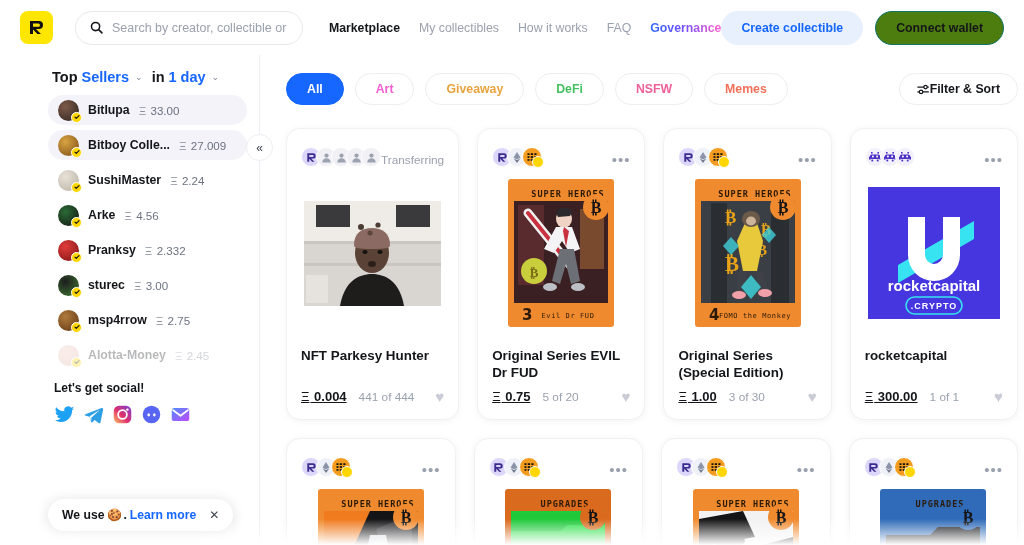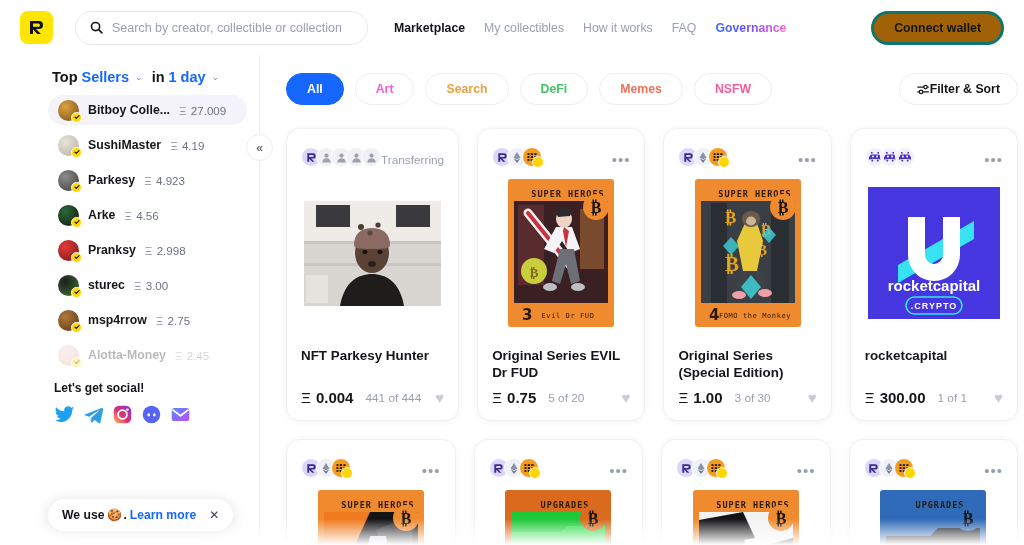--- a/index.html
+++ b/index.html
@@ -88,22 +88,22 @@
     display: flex; align-items: center;
     border: none;
     cursor: pointer;
     font-family: "Liberation Sans", sans-serif;
     white-space: nowrap;
   }
   .btn-wallet {
     height: 34px;
     padding: 0 20px;
     border-radius: 18px;
-    background: #a16207;
-    border: 3px solid #0f766e;
+    background: #4d7c0f;
+    border: 1px solid #0f766e;
     color: #14161a;
     font-size: 12.3px;
     font-weight: bold;
     display: flex; align-items: center;
     cursor: pointer;
     font-family: "Liberation Sans", sans-serif;
     white-space: nowrap;
   }
 
   
@@ -320,21 +320,21 @@
   .card-title {
     margin-top: 15px;
     font-size: 13.4px;
     font-weight: bold;
     line-height: 17px;
     color: #14161a;
     height: 34px;
     overflow: hidden;
   }
   .card-foot { display: flex; align-items: center; margin-top: 8px; }
-  .card-foot .price { font-size: 15px; font-weight: bold; color: #14161a; }
+  .card-foot .price { font-size: 13px; font-weight: bold; color: #14161a; text-decoration: underline; }
   .card-foot .price .eth { font-weight: normal; color: #14161a; margin-right: 1px; }
   .card-foot .cnt { font-size: 11.8px; color: #9aa1ae; margin-left: 12px; }
   .card-foot .heart { margin-left: auto; color: #c9ccd4; font-size: 15px; line-height: 1; cursor: pointer; }
 
   .row2 { margin-top: 18px; }
   .fadeout {
     position: absolute; left: 0; right: 0; bottom: 0; height: 26px;
     background: linear-gradient(to bottom, rgba(255,255,255,0), #fff);
     pointer-events: none;
   }
@@ -360,73 +360,74 @@
 
   <nav class="nav">
     <a class="active">Marketplace</a>
     <a>My collectibles</a>
     <a>How it works</a>
     <a>FAQ</a>
     <a class="gradient">Governance</a>
   </nav>
 
   <div class="header-actions">
+    <button class="btn-create">Create collectible</button>
     <button class="btn-wallet">Connect wallet</button>
   </div>
 </div>
 
 <div class="body-wrap">
 
   <aside class="sidebar">
 
     <div class="sb-head">
       <span class="dark">Top</span>
       <span class="blue">Sellers</span>
       <span class="caret">⌄</span>
       <span class="dark">in</span>
       <span class="blue">1 day</span>
       <span class="caret">⌄</span>
     </div>
 
     <div class="seller-list" id="seller-list">
         <div class="seller hl">
           <span class="av-wrap">
+            <span class="av" style="background:radial-gradient(circle at 35% 32%, #7d5a48, #2c2320)"></span>
+            <span class="badge">
+              <svg width="6" height="6" viewBox="0 0 10 10">
+                <path d="M1.6 5.2 3.8 7.4 8.4 2.8" fill="none" stroke="#111" stroke-width="1.9" stroke-linecap="round" stroke-linejoin="round"></path>
+              </svg>
+            </span>
+          </span>
+          <span class="nm">Bitlupa</span>
+          <span class="pr"><span class="eth">Ξ</span> <span class="v">33.00</span></span>
+        </div>
+        <div class="seller hl">
+          <span class="av-wrap">
             <span class="av" style="background:radial-gradient(circle at 35% 32%, #d9a441, #7a4a16)"></span>
             <span class="badge">
               <svg width="6" height="6" viewBox="0 0 10 10">
                 <path d="M1.6 5.2 3.8 7.4 8.4 2.8" fill="none" stroke="#111" stroke-width="1.9" stroke-linecap="round" stroke-linejoin="round"></path>
               </svg>
             </span>
           </span>
           <span class="nm">Bitboy Colle...</span>
           <span class="pr"><span class="eth">Ξ</span> <span class="v">27.009</span></span>
         </div>
         <div class="seller">
           <span class="av-wrap">
             <span class="av" style="background:radial-gradient(circle at 35% 32%, #e7e2d8, #b9b0a2)"></span>
             <span class="badge">
               <svg width="6" height="6" viewBox="0 0 10 10">
                 <path d="M1.6 5.2 3.8 7.4 8.4 2.8" fill="none" stroke="#111" stroke-width="1.9" stroke-linecap="round" stroke-linejoin="round"></path>
               </svg>
             </span>
           </span>
           <span class="nm">SushiMaster</span>
-          <span class="pr"><span class="eth">Ξ</span> <span class="v">4.19</span></span>
-        </div>
-        <div class="seller">
-          <span class="av-wrap">
-            <span class="av" style="background:radial-gradient(circle at 35% 32%, #8d8d8d, #3a3a3a)"></span>
-            <span class="badge">
-              <svg width="6" height="6" viewBox="0 0 10 10">
-                <path d="M1.6 5.2 3.8 7.4 8.4 2.8" fill="none" stroke="#111" stroke-width="1.9" stroke-linecap="round" stroke-linejoin="round"></path>
-              </svg>
-            </span>
-          </span>
-          <span class="nm">Parkesy</span>
-          <span class="pr"><span class="eth">Ξ</span> <span class="v">4.923</span></span>
+          <span class="pr"><span class="eth">Ξ</span> <span class="v">2.24</span></span>
         </div>
         <div class="seller">
           <span class="av-wrap">
             <span class="av" style="background:radial-gradient(circle at 35% 32%, #2b6b35, #121212)"></span>
             <span class="badge">
               <svg width="6" height="6" viewBox="0 0 10 10">
                 <path d="M1.6 5.2 3.8 7.4 8.4 2.8" fill="none" stroke="#111" stroke-width="1.9" stroke-linecap="round" stroke-linejoin="round"></path>
               </svg>
             </span>
           </span>
@@ -436,21 +437,21 @@
         <div class="seller">
           <span class="av-wrap">
             <span class="av" style="background:radial-gradient(circle at 35% 32%, #e23b3b, #7a1414)"></span>
             <span class="badge">
               <svg width="6" height="6" viewBox="0 0 10 10">
                 <path d="M1.6 5.2 3.8 7.4 8.4 2.8" fill="none" stroke="#111" stroke-width="1.9" stroke-linecap="round" stroke-linejoin="round"></path>
               </svg>
             </span>
           </span>
           <span class="nm">Pranksy</span>
-          <span class="pr"><span class="eth">Ξ</span> <span class="v">2.998</span></span>
+          <span class="pr"><span class="eth">Ξ</span> <span class="v">2.332</span></span>
         </div>
         <div class="seller">
           <span class="av-wrap">
             <span class="av" style="background:radial-gradient(circle at 35% 32%, #1d1d1d, #3f7a33)"></span>
             <span class="badge">
               <svg width="6" height="6" viewBox="0 0 10 10">
                 <path d="M1.6 5.2 3.8 7.4 8.4 2.8" fill="none" stroke="#111" stroke-width="1.9" stroke-linecap="round" stroke-linejoin="round"></path>
               </svg>
             </span>
           </span>
@@ -529,24 +530,24 @@
     </div>
   </aside>
 
   <div class="collapse-btn">«</div>
 
   <main class="main">
 
     <div class="filters" id="filter-bar">
       <button class="pill sel">All</button>
         <button class="pill" style="color: rgb(241, 95, 208);">Art</button>
-        <button class="pill" style="color: rgb(232, 163, 61);">Search</button>
+        <button class="pill" style="color: rgb(232, 163, 61);">Giveaway</button>
         <button class="pill" style="color: rgb(69, 193, 99);">DeFi</button>
+        <button class="pill" style="color: rgb(240, 96, 154);">NSFW</button>
         <button class="pill" style="color: rgb(240, 112, 90);">Memes</button>
-        <button class="pill" style="color: rgb(240, 96, 154);">NSFW</button>
         <button class="filter-sort">
         <svg width="13" height="13" viewBox="0 0 16 16">
           <line x1="1" y1="5" x2="14" y2="5" stroke="#14161a" stroke-width="1.5" stroke-linecap="round"></line>
           <line x1="1" y1="11" x2="14" y2="11" stroke="#14161a" stroke-width="1.5" stroke-linecap="round"></line>
           <circle cx="10.5" cy="5" r="2.1" fill="#fff" stroke="#14161a" stroke-width="1.5"></circle>
           <circle cx="5" cy="11" r="2.1" fill="#fff" stroke="#14161a" stroke-width="1.5"></circle>
         </svg>
         <span>Filter &amp; Sort</span>
       </button>
     </div>

